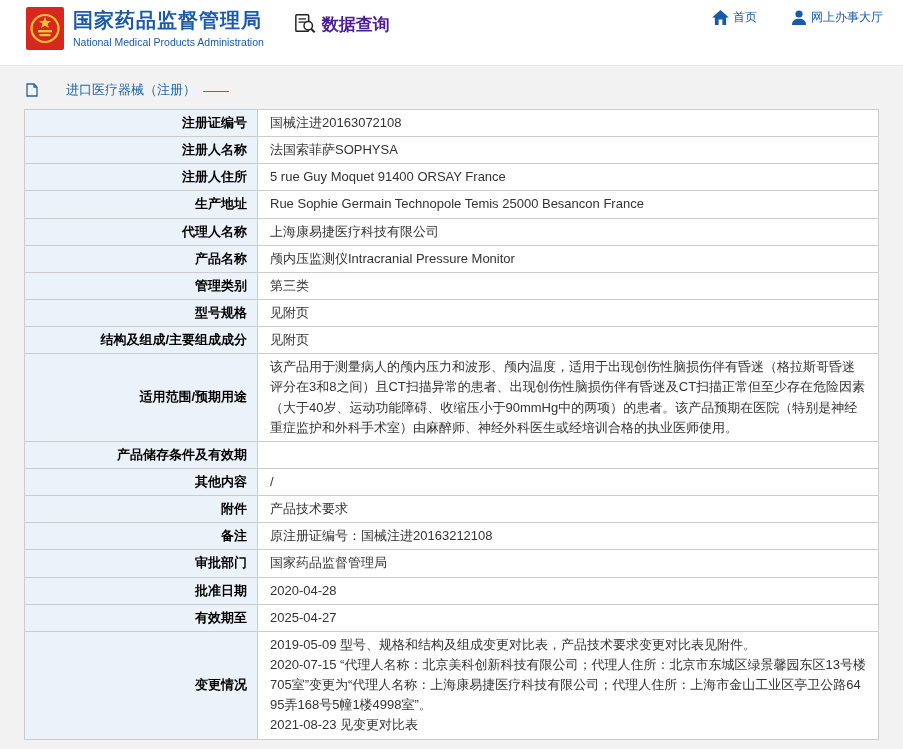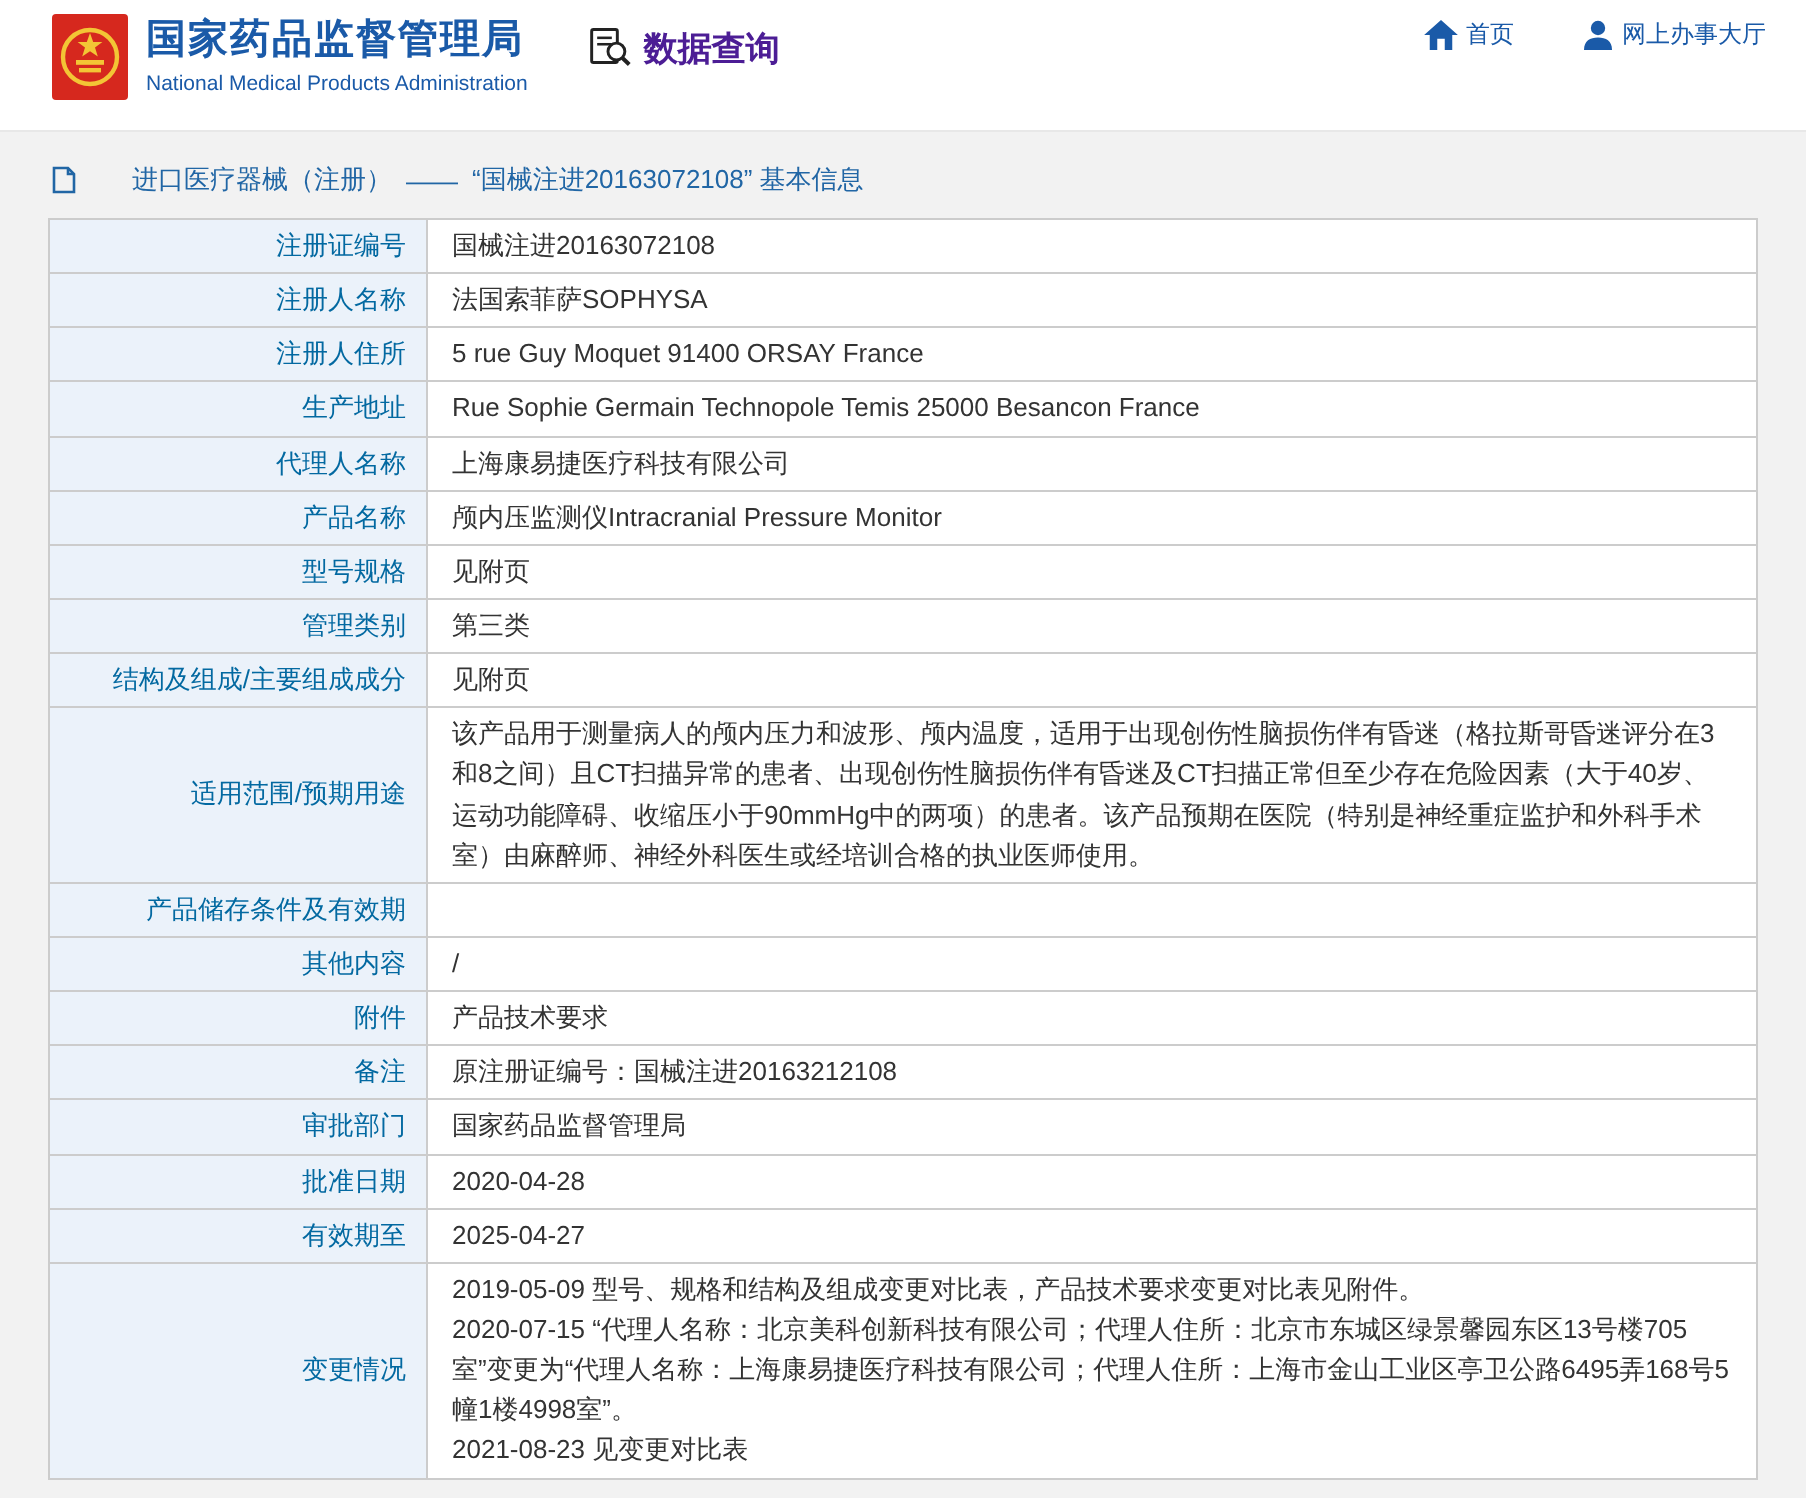--- a/index.html
+++ b/index.html
@@ -18,21 +18,21 @@
   .nav-item svg { display:block; }
 
   
   .content { padding:0 24px; }
   .breadcrumb { display:flex; align-items:center; gap:5px; padding:15px 2px 10px 2px; font-size:13px; color:#2166a5; }
   .breadcrumb a { color:#2166a5; text-decoration:none; cursor:pointer;margin-left:23px; }
   .crumb-sep { color:#2166a5; margin:0 2px; }
 
   table.reg { width:100%; border-collapse:collapse; background:#ffffff; font-size:13px; table-layout:fixed; }
   table.reg th, table.reg td { border:1px solid #cccccc; vertical-align:middle; line-height:1.55; }
-  table.reg th { background:#ebf2fa; width:189px; font-weight:normal; color:#0369a1; text-align:right; padding:3px 10px 3px 6px; }
+  table.reg th { background:#ebf2fa; width:233px; font-weight:bold; color:#000000; text-align:right; padding:3px 10px 3px 6px; }
   table.reg td { color:#333; text-align:left; padding:3px 12px; white-space:pre-line; word-break:break-all; }
 </style>
 </head>
 <body>
 
 <div class="header">
   <svg class="emblem" viewBox="0 0 38 43" xmlns="http://www.w3.org/2000/svg">
     <rect width="38" height="43" rx="2" fill="#d6281e"></rect>
     <circle cx="19" cy="21.5" r="13.5" fill="none" stroke="#f3c535" stroke-width="2.2"></circle>
     <polygon points="19,9.5 20.6,14 25.2,14 21.5,16.8 22.9,21.3 19,18.6 15.1,21.3 16.5,16.8 12.8,14 17.4,14" fill="#f3c535"></polygon>
@@ -72,21 +72,20 @@
 
 <div class="content">
 
   <div class="breadcrumb">
     <svg width="12" height="14" viewBox="0 0 12 14">
       <path d="M1 1 H8 L11 4 V13 H1 Z" fill="none" stroke="#2166a5" stroke-width="1.3"></path>
       <path d="M8 1 V4 H11" fill="none" stroke="#2166a5" stroke-width="1.3"></path>
     </svg>
     <a>进口医疗器械（注册）</a>
     <span class="crumb-sep">——</span>
-    <span>“国械注进20163072108” 基本信息</span>
   </div>
 
   <table class="reg">
     <tbody>
       <tr>
         <th>注册证编号</th>
         <td>国械注进20163072108</td>
       </tr>
       <tr>
         <th>注册人名称</th>
@@ -102,26 +101,26 @@
       </tr>
       <tr>
         <th>代理人名称</th>
         <td>上海康易捷医疗科技有限公司</td>
       </tr>
       <tr>
         <th>产品名称</th>
         <td>颅内压监测仪Intracranial Pressure Monitor</td>
       </tr>
       <tr>
+        <th>管理类别</th>
+        <td>第三类</td>
+      </tr>
+      <tr>
         <th>型号规格</th>
         <td>见附页</td>
-      </tr>
-      <tr>
-        <th>管理类别</th>
-        <td>第三类</td>
       </tr>
       <tr>
         <th>结构及组成/主要组成成分</th>
         <td>见附页</td>
       </tr>
       <tr>
         <th>适用范围/预期用途</th>
         <td>该产品用于测量病人的颅内压力和波形、颅内温度，适用于出现创伤性脑损伤伴有昏迷（格拉斯哥昏迷评分在3和8之间）且CT扫描异常的患者、出现创伤性脑损伤伴有昏迷及CT扫描正常但至少存在危险因素（大于40岁、运动功能障碍、收缩压小于90mmHg中的两项）的患者。该产品预期在医院（特别是神经重症监护和外科手术室）由麻醉师、神经外科医生或经培训合格的执业医师使用。</td>
       </tr>
       <tr>

